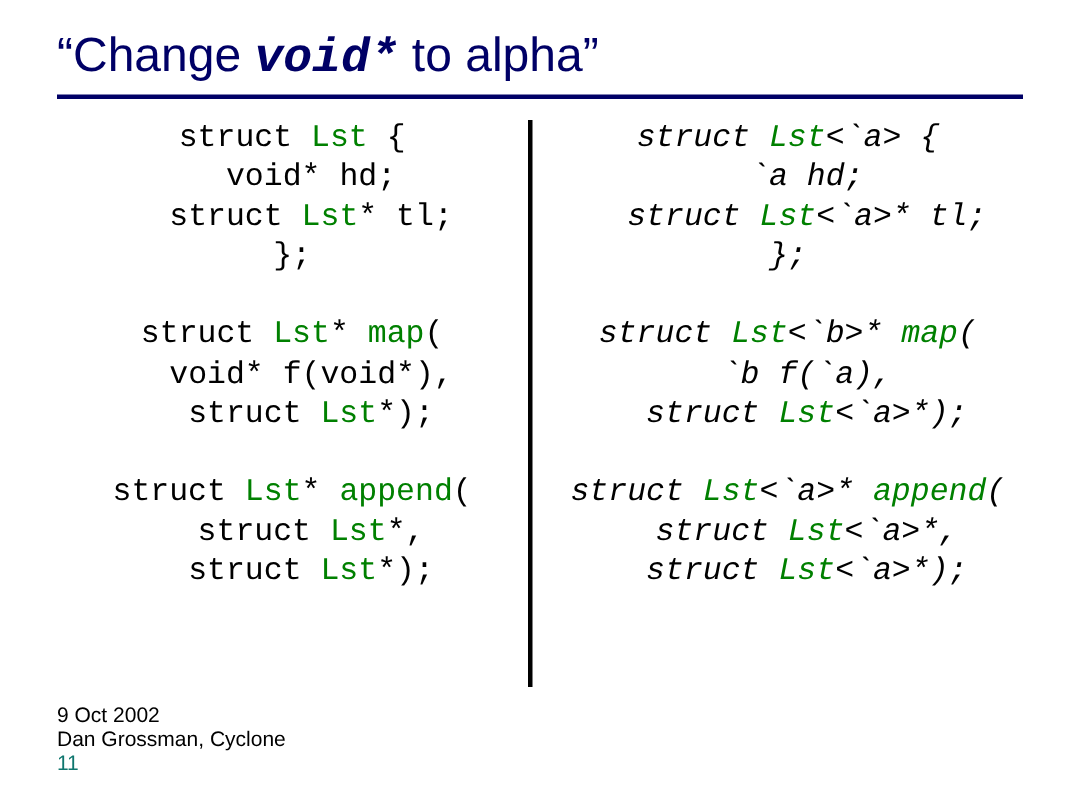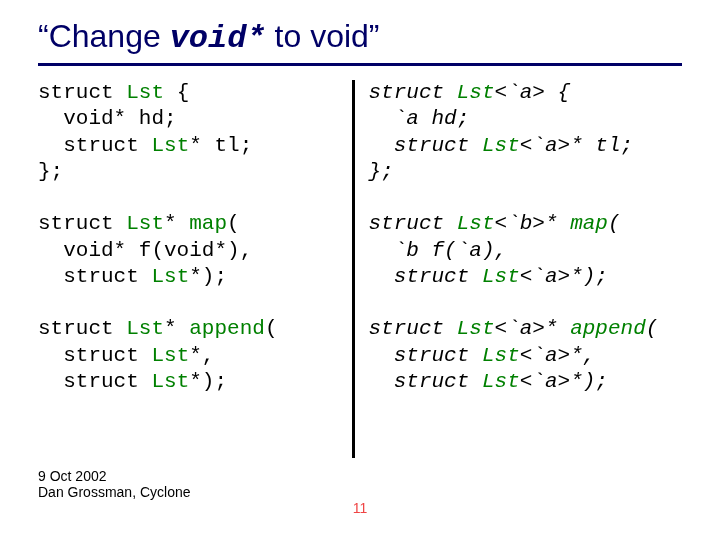--- a/index.html
+++ b/index.html
@@ -39,20 +39,21 @@
     position: relative;
     height: 380px;
   }
   .col {
     flex: 1;
     font-family: "Courier New", Courier, monospace;
     font-size: 21px;
     line-height: 1.25;
     white-space: pre;
     color: #000;
+    text-align: center;
   }
   .col-right {
     padding-left: 14px;
     font-style: italic;
   }
   .ident { color: #008000; }
   .vbar {
     width: 3px;
     background: #000;
     margin-right: 0px;
@@ -62,28 +63,28 @@
     position: absolute;
     bottom: 24px;
     left: 38px;
     right: 38px;
     display: flex;
     justify-content: space-between;
     font-size: 14px;
     color: #000;
     flex-direction: column;
   }
-  .footer .pg { color: #ef4444; text-align: center; }
+  .footer .pg { color: #0f766e; }
 </style>
 </head>
 <body>
 
 <div class="slide">
 
-  <h1 class="title"><span>“Change </span><span class="mono">void*</span><span> to void”</span></h1>
+  <h1 class="title"><span>“Change </span><span class="mono">void*</span><span> to alpha”</span></h1>
 
   <hr class="rule">
 
   <div class="cols">
     <div class="col"><span>struct </span><span class="ident">Lst</span><span> {</span>
 <span>  void* hd;</span>
 <span>  struct </span><span class="ident">Lst</span><span>* tl;</span>
 <span>};</span>
 <span></span>
 <span>struct </span><span class="ident">Lst</span><span>* </span><span class="ident">map</span><span>(</span>

